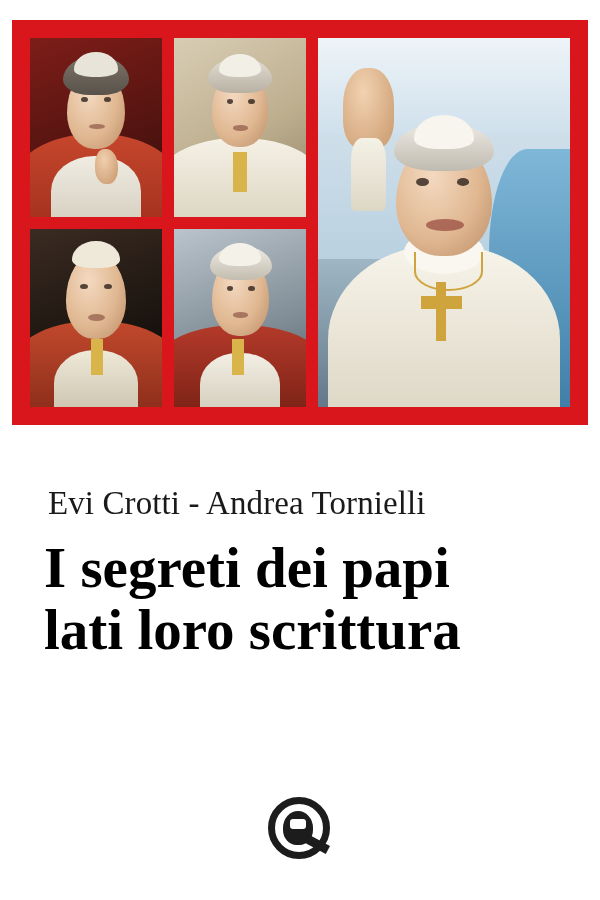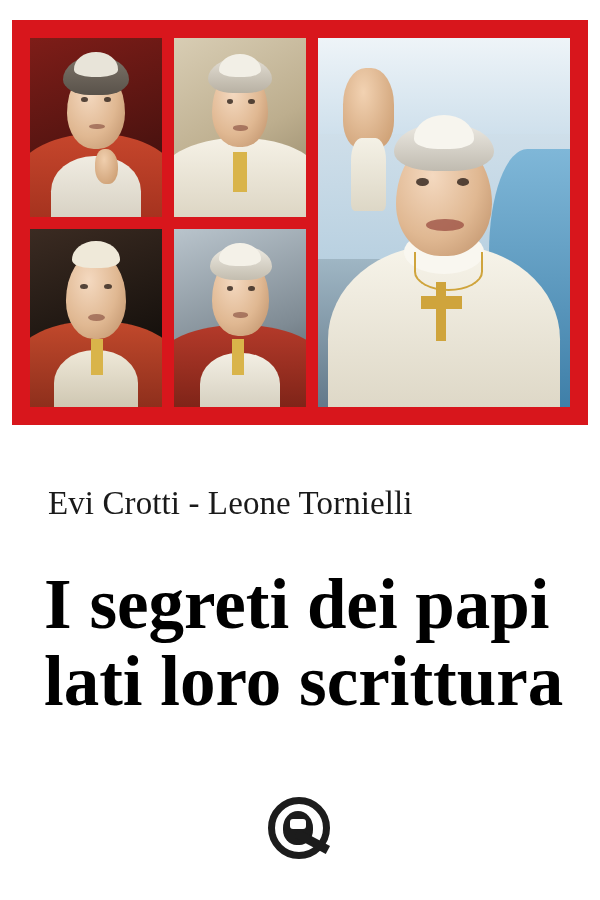--- a/index.html
+++ b/index.html
@@ -124,24 +124,23 @@
     letter-spacing: .1px;
     white-space: nowrap;
   }
   .title {
     position: absolute;
     left: 44px;
     top: 112px;
     width: 520px;
     font-family: "Liberation Serif", serif;
     font-weight: bold;
-    font-size: 71px;
+    font-size: 57px;
     line-height: 1.08;
     color: #000000;
-    margin-top: 29px;
   }
   .title .line2 { display: block; }
   .subtitle {
     position: absolute;
     left: 48px;
     top: 258px;
     width: 500px;
     font-family: "Liberation Serif", serif;
     font-style: italic;
     font-size: 27px;
@@ -284,21 +283,21 @@
 
         <div style="position:absolute;left:47%;top:66%;width:3.6%;height:16%;background:#cfa43c;"></div>
         <div style="position:absolute;left:41%;top:70%;width:16%;height:3.4%;background:#cfa43c;"></div>
         <div style="position:absolute;left:38%;top:58%;width:26%;height:10%;border:2px solid #cfa43c;border-top:none;border-radius:0 0 50% 50%;"></div>
       </div>
     </div>
   </div>
 
   <div class="text-area">
 
-    <div class="authors">Evi Crotti - Leone Tornielli</div>
+    <div class="authors">Evi Crotti - Andrea Tornielli</div>
 
     <div class="title">
       <span>I segreti dei papi</span>
       <span class="line2">lati loro scrittura</span>
     </div>
 
 
     <div class="publisher-logo">
       <div class="logo-circle"></div>
       <div class="logo-inner"></div>

